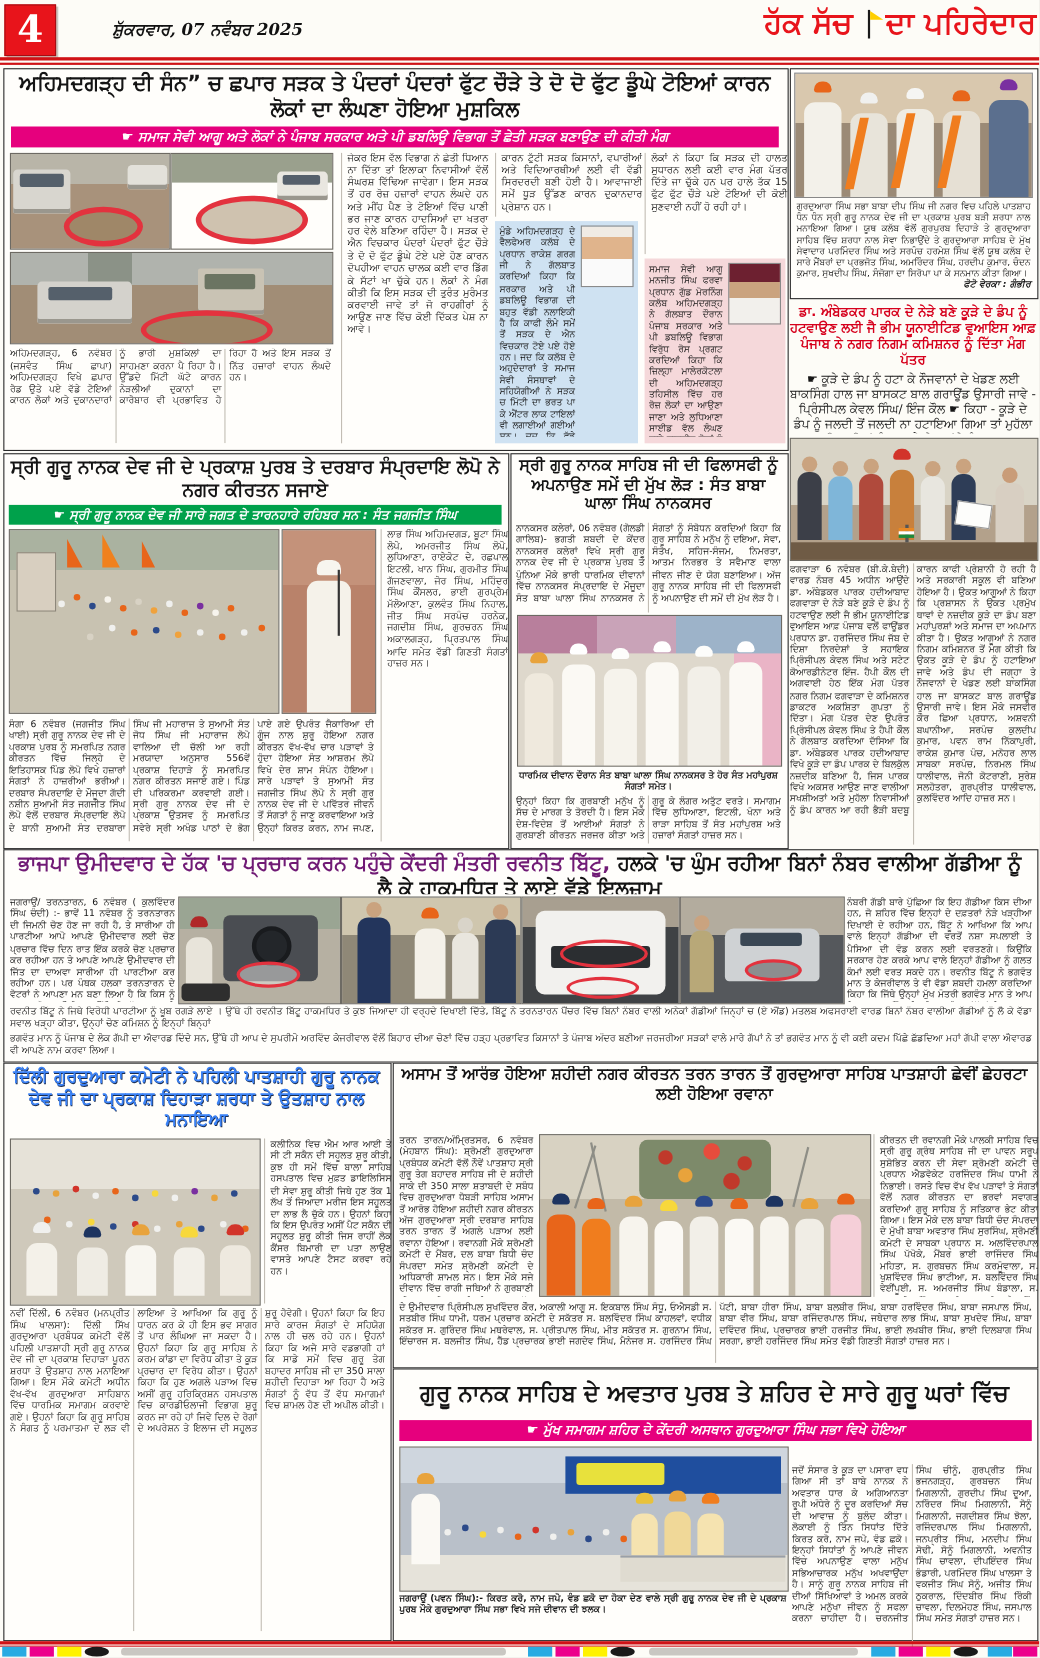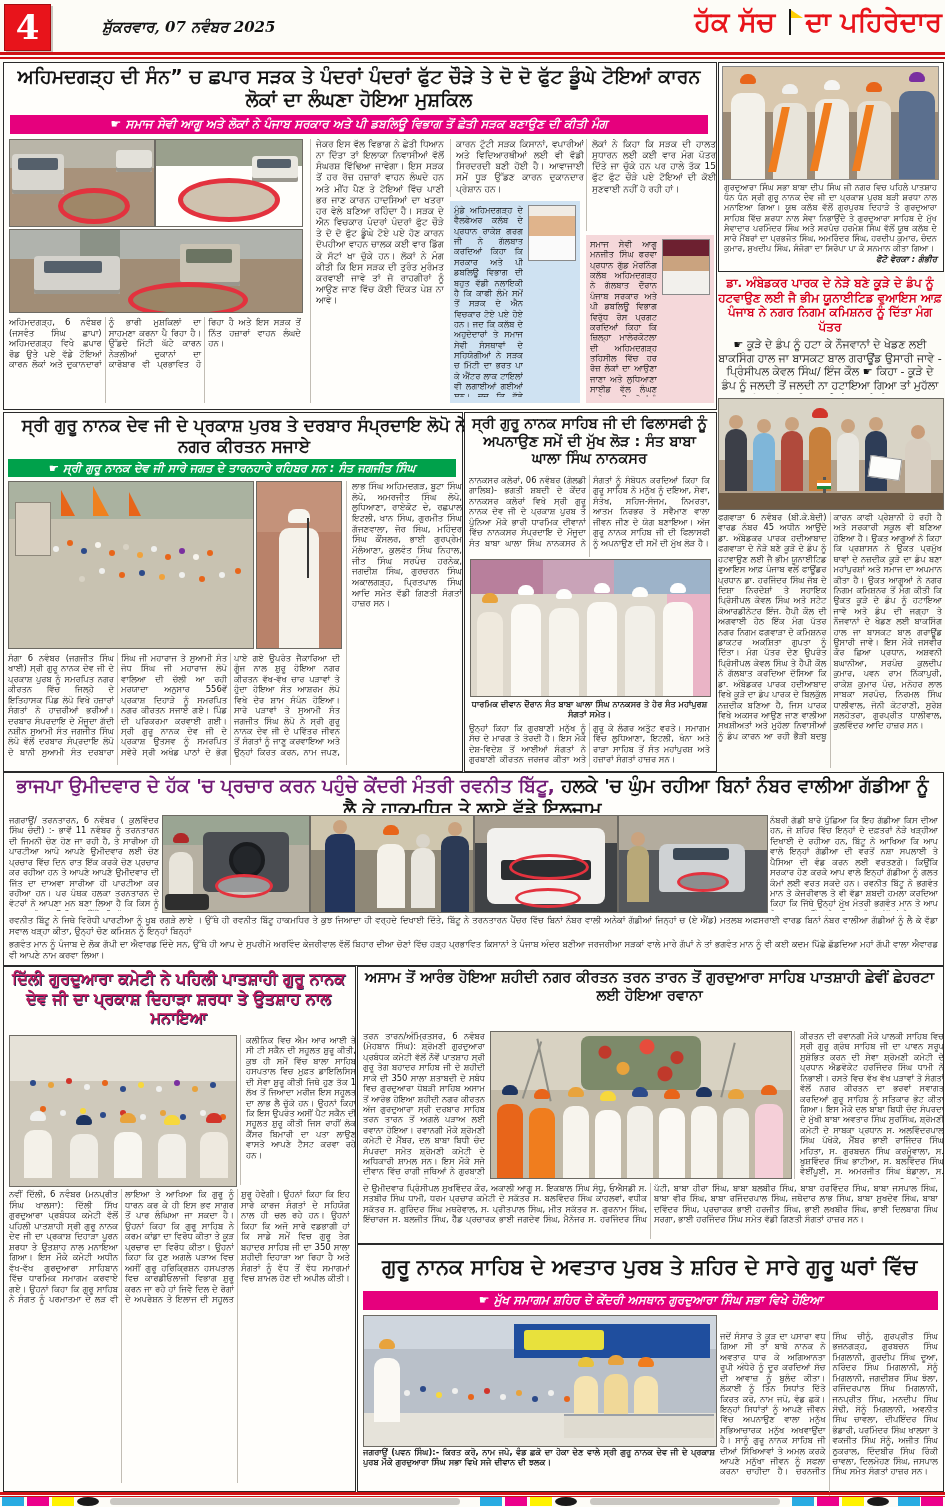--- a/index.html
+++ b/index.html
@@ -152,21 +152,21 @@
     <div style="position:absolute;left:150px;bottom:30px;width:30px;height:20px;background:#fdfdfb;border:1px solid #999;transform:rotate(8deg);"></div>
     <div style="position:absolute;left:0;bottom:0;width:224px;height:16px;background:#6f5b45;"></div>
     <div style="position:absolute;left:104px;bottom:16px;width:3px;height:16px;background:#555;"></div>
     <div style="position:absolute;left:98px;bottom:26px;width:14px;height:3px;background:#e88824;"></div>
     <div style="position:absolute;left:98px;bottom:23px;width:14px;height:3px;background:#ffffff;"></div>
     <div style="position:absolute;left:98px;bottom:20px;width:14px;height:3px;background:#1d8a3c;"></div>
   </div>
   <div class="t cols2" style="left:718px;top:512px;width:224px;height:256px;font-size:8.4px;">ਫਗਵਾੜਾ 6 ਨਵੰਬਰ (ਬੀ.ਕੇ.ਬੇਦੀ) ਵਾਰਡ ਨੰਬਰ 45 ਅਧੀਨ ਆਉਂਦੇ ਡਾ. ਅੰਬੇਡਕਰ ਪਾਰਕ ਹਦੀਆਬਾਦ ਫਗਵਾੜਾ ਦੇ ਨੇੜੇ ਬਣੇ ਕੂੜੇ ਦੇ ਡੰਪ ਨੂੰ ਹਟਵਾਉਣ ਲਈ ਜੈ ਭੀਮ ਯੂਨਾਈਟਿਡ ਵੁਆਇਸ ਆਫ਼ ਪੰਜਾਬ ਵਲੋਂ ਫਾਊਂਡਰ ਪ੍ਰਧਾਨ ਡਾ. ਹਰਜਿੰਦਰ ਸਿੰਘ ਜੱਬ ਦੇ ਦਿਸ਼ਾ ਨਿਰਦੇਸ਼ਾਂ ਤੇ ਸਹਾਇਕ ਪ੍ਰਿੰਸੀਪਲ ਕੇਵਲ ਸਿੰਘ ਅਤੇ ਸਟੇਟ ਕੋਆਰਡੀਨੇਟਰ ਇੰਜ. ਹੈਪੀ ਕੌਲ ਦੀ ਅਗਵਾਈ ਹੇਠ ਇੱਕ ਮੰਗ ਪੱਤਰ ਨਗਰ ਨਿਗਮ ਫਗਵਾੜਾ ਦੇ ਕਮਿਸ਼ਨਰ ਡਾਕਟਰ ਅਕਸ਼ਿਤਾ ਗੁਪਤਾ ਨੂੰ ਦਿੱਤਾ। ਮੰਗ ਪੱਤਰ ਦੇਣ ਉਪਰੰਤ ਪ੍ਰਿੰਸੀਪਲ ਕੇਵਲ ਸਿੰਘ ਤੇ ਹੈਪੀ ਕੌਲ ਨੇ ਗੱਲਬਾਤ ਕਰਦਿਆ ਦੱਸਿਆ ਕਿ ਡਾ. ਅੰਬੇਡਕਰ ਪਾਰਕ ਹਦੀਆਬਾਦ ਵਿਖੇ ਕੂੜੇ ਦਾ ਡੰਪ ਪਾਰਕ ਦੇ ਬਿਲਕੁੱਲ ਨਜ਼ਦੀਕ ਬਣਿਆ ਹੈ, ਜਿਸ ਪਾਰਕ ਵਿਖੇ ਅਕਸਰ ਆਉਣ ਜਾਣ ਵਾਲੀਆ ਸਖਸ਼ੀਅਤਾਂ ਅਤੇ ਮੁਹੱਲਾ ਨਿਵਾਸੀਆਂ ਨੂੰ ਡੰਪ ਕਾਰਨ ਆ ਰਹੀ ਭੈੜੀ ਬਦਬੂ ਕਾਰਨ ਕਾਫੀ ਪ੍ਰੇਸ਼ਾਨੀ ਹੋ ਰਹੀ ਹੈ ਅਤੇ ਸਰਕਾਰੀ ਸਕੂਲ ਵੀ ਬਣਿਆ ਹੋਇਆ ਹੈ। ਉਕਤ ਆਗੂਆਂ ਨੇ ਕਿਹਾ ਕਿ ਪ੍ਰਸ਼ਾਸਨ ਨੇ ਉਕਤ ਪ੍ਰਮੁੱਖ ਥਾਵਾਂ ਦੇ ਨਜ਼ਦੀਕ ਕੂੜੇ ਦਾ ਡੰਪ ਬਣਾ ਮਹਾਂਪੁਰਸ਼ਾਂ ਅਤੇ ਸਮਾਜ ਦਾ ਅਪਮਾਨ ਕੀਤਾ ਹੈ। ਉਕਤ ਆਗੂਆਂ ਨੇ ਨਗਰ ਨਿਗਮ ਕਮਿਸ਼ਨਰ ਤੋਂ ਮੰਗ ਕੀਤੀ ਕਿ ਉਕਤ ਕੂੜੇ ਦੇ ਡੰਪ ਨੂੰ ਹਟਾਇਆ ਜਾਵੇ ਅਤੇ ਡੰਪ ਦੀ ਜਗ੍ਹਾ ਤੇ ਨੌਜਵਾਨਾਂ ਦੇ ਖੇਡਣ ਲਈ ਬਾਕਸਿੰਗ ਹਾਲ ਜਾ ਬਾਸਕਟ ਬਾਲ ਗਰਾਊਂਡ ਉਸਾਰੀ ਜਾਵੇ। ਇਸ ਮੌਕੇ ਜਸਵੀਰ ਕੌਰ ਛਿਆ ਪ੍ਰਧਾਨ, ਅਸ਼ਵਨੀ ਬਘਾਨੀਆ, ਸਰਪੰਚ ਕੁਲਦੀਪ ਕੁਮਾਰ, ਪਵਨ ਰਾਮ ਨਿੱਕਾਪੁਰੀ, ਰਾਕੇਸ਼ ਕੁਮਾਰ ਪੰਚ, ਮਨੋਹਰ ਲਾਲ ਸਾਬਕਾ ਸਰਪੰਚ, ਨਿਰਮਲ ਸਿੰਘ ਧਾਲੀਵਾਲ, ਜੋਨੀ ਕੋਟਰਾਣੀ, ਸੁਰੇਸ਼ ਸਲਹੋਤਰਾ, ਗੁਰਪ੍ਰੀਤ ਧਾਲੀਵਾਲ, ਕੁਲਵਿੰਦਰ ਆਦਿ ਹਾਜ਼ਰ ਸਨ।</div>
 
   <div class="box" style="left:3px;top:412px;width:458px;height:358px;">
-    <div class="hl" style="left:4px;top:2px;width:448px;height:42px;font-size:17px;margin-left:12px;">ਸ੍ਰੀ ਗੁਰੂ ਨਾਨਕ ਦੇਵ ਜੀ ਦੇ ਪ੍ਰਕਾਸ਼ ਪੁਰਬ ਤੇ ਦਰਬਾਰ ਸੰਪ੍ਰਦਾਇ ਲੋਪੋ ਨੇ ਨਗਰ ਕੀਰਤਨ ਸਜਾਏ</div>
+    <div class="hl" style="left:4px;top:2px;width:448px;height:42px;font-size:17px;">ਸ੍ਰੀ ਗੁਰੂ ਨਾਨਕ ਦੇਵ ਜੀ ਦੇ ਪ੍ਰਕਾਸ਼ ਪੁਰਬ ਤੇ ਦਰਬਾਰ ਸੰਪ੍ਰਦਾਇ ਲੋਪੋ ਨੇ ਨਗਰ ਕੀਰਤਨ ਸਜਾਏ</div>
     <div class="bar" style="left:4px;top:46px;width:448px;height:18px;background:#00a14b;font-size:11.5px;line-height:18px;">☛ ਸ੍ਰੀ ਗੁਰੂ ਨਾਨਕ ਦੇਵ ਜੀ ਸਾਰੇ ਜਗਤ ਦੇ ਤਾਰਨਹਾਰੇ ਰਹਿਬਰ ਸਨ : ਸੰਤ ਜਗਜੀਤ ਸਿੰਘ</div>
     <div class="photo" style="left:4px;top:68px;width:244px;height:166px;background:linear-gradient(180deg,#aab2a0 0 22%,#c8c2b1 22% 100%);">
       <div class="dots" style="left:30px;top:60px;background:#e8651a;box-shadow:14px 4px #f0f0ee,28px -2px #e8651a,42px 6px #2c4a8a,56px 0 #f7f4ed,70px 8px #e8651a,84px 2px #d8d2c4,98px 10px #f0a23c,112px 4px #f0f0ee,126px 12px #e8651a,140px 6px #7a2fa0,154px 12px #f7f4ed,168px 8px #e8651a,60px 26px #f0f0ee,80px 30px #e8651a,100px 28px #2c4a8a,120px 32px #f0a23c,140px 30px #f0f0ee,160px 34px #e8651a,40px 34px #d8d2c4,180px 30px #f0f0ee,196px 26px #e8651a;"></div>
       <div style="position:absolute;left:52px;top:8px;width:0;height:0;border-bottom:26px solid #e8651a;border-right:14px solid transparent;"></div>
       <div style="position:absolute;left:84px;top:4px;width:0;height:0;border-bottom:30px solid #f0811e;border-right:16px solid transparent;"></div>
       <div style="position:absolute;left:120px;top:10px;width:0;height:0;border-bottom:24px solid #e8651a;border-right:12px solid transparent;"></div>
       <div style="position:absolute;left:6px;top:20px;width:34px;height:52px;background:#d8cfc0;border:1px solid #8d877a;"></div>
     </div>
     <div class="photo" style="left:252px;top:68px;width:84px;height:166px;background:linear-gradient(180deg,#c4927a 0 30%,#b9826a 30% 100%);">
       <div class="fig" style="left:22px;bottom:0;width:40px;height:120px;background:#f5f2ea;">
@@ -247,21 +247,21 @@
       <div class="fig" style="left:8px;bottom:10px;width:22px;height:56px;background:#b8a878;">
           <div class="head"></div>
         </div>
     </div>
     <div class="t" style="left:766px;top:42px;width:168px;height:96px;font-size:8.4px;">ਨੰਬਰੀ ਗੱਡੀ ਬਾਰੇ ਪੁੱਛਿਆ ਕਿ ਇਹ ਗੱਡੀਆ ਕਿਸ ਦੀਆ ਹਨ, ਜੋ ਸ਼ਹਿਰ ਵਿੱਚ ਇਨ੍ਹਾਂ ਦੇ ਦਫ਼ਤਰਾਂ ਨੇੜੇ ਖੜ੍ਹੀਆ ਦਿਖਾਈ ਦੇ ਰਹੀਆ ਹਨ, ਬਿੱਟੂ ਨੇ ਆਖਿਆ ਕਿ ਆਪ ਵਾਲੇ ਇਨ੍ਹਾਂ ਗੱਡੀਆ ਦੀ ਵਰਤੋਂ ਨਸ਼ਾ ਸਪਲਾਈ ਤੇ ਪੈਸਿਆ ਦੀ ਵੰਡ ਕਰਨ ਲਈ ਵਰਤਣਗੇ। ਕਿਉਂਕਿ ਸਰਕਾਰ ਹੋਣ ਕਰਕੇ ਆਪ ਵਾਲੇ ਇਨ੍ਹਾਂ ਗੱਡੀਆ ਨੂੰ ਗਲਤ ਕੰਮਾਂ ਲਈ ਵਰਤ ਸਕਦੇ ਹਨ। ਰਵਨੀਤ ਬਿੱਟੂ ਨੇ ਭਗਵੰਤ ਮਾਨ ਤੇ ਕੇਜਰੀਵਾਲ ਤੇ ਵੀ ਵੱਡਾ ਸ਼ਬਦੀ ਹਮਲਾ ਕਰਦਿਆ ਕਿਹਾ ਕਿ ਜਿੱਥੇ ਉਨ੍ਹਾਂ ਮੁੱਖ ਮੰਤਰੀ ਭਗਵੰਤ ਮਾਨ ਤੇ ਆਪ ਦੇ ਆਗੂ ਅਰਵਿੰਦ ਕੇਜਰੀਵਾਲ ਨੂੰ ਮਹਾਂਗੱਪਾਂ ਦੇ ਬਾਦਸ਼ਾਹ ਗਰਦਾਨਦਿਆ ਕਿਹਾ ਕਿ ਜਿਥੇ</div>
     <div class="t" style="left:5px;top:166px;width:929px;height:22px;font-size:8.6px;">ਭਗਵੰਤ ਮਾਨ ਨੂੰ ਪੰਜਾਬ ਦੇ ਲੋਕ ਗੱਪੀ ਦਾ ਐਵਾਰਡ ਦਿੰਦੇ ਸਨ, ਉੱਥੇ ਹੀ ਆਪ ਦੇ ਸੁਪਰੀਮੋ ਅਰਵਿੰਦ ਕੇਜਰੀਵਾਲ ਵੱਲੋਂ ਬਿਹਾਰ ਦੀਆ ਚੋਣਾਂ ਵਿੱਚ ਹੜ੍ਹ ਪ੍ਰਭਾਵਿਤ ਕਿਸਾਨਾਂ ਤੇ ਪੰਜਾਬ ਅੰਦਰ ਬਣੀਆ ਜਰਜਰੀਆ ਸੜਕਾਂ ਵਾਲੇ ਮਾਰੇ ਗੱਪਾਂ ਨੇ ਤਾਂ ਭਗਵੰਤ ਮਾਨ ਨੂੰ ਵੀ ਕਈ ਕਦਮ ਪਿੱਛੇ ਛੱਡਦਿਆ ਮਹਾਂ ਗੱਪੀ ਵਾਲਾ ਐਵਾਰਡ ਵੀ ਆਪਣੇ ਨਾਮ ਕਰਵਾ ਲਿਆ।</div>
     <div class="t" style="left:5px;top:142px;width:929px;height:22px;font-size:8.6px;">ਰਵਨੀਤ ਬਿੱਟੂ ਨੇ ਜਿਥੇ ਵਿਰੋਧੀ ਪਾਰਟੀਆ ਨੂੰ ਖੂਬ ਰਗੜੇ ਲਾਏ । ਉੱਥੇ ਹੀ ਰਵਨੀਤ ਬਿੱਟੂ ਹਾਕਮਧਿਰ ਤੇ ਕੁਝ ਜਿਆਦਾ ਹੀ ਵਰ੍ਹਦੇ ਦਿਖਾਈ ਦਿੱਤੇ, ਬਿੱਟੂ ਨੇ ਤਰਨਤਾਰਨ ਪੈਂਚਰ ਵਿੱਚ ਬਿਨਾਂ ਨੰਬਰ ਵਾਲੀ ਅਨੇਕਾਂ ਗੱਡੀਆਂ ਜਿਨ੍ਹਾਂ ਚ (ਏ ਐਂਡ) ਮਤਲਬ ਅਫਸਰਾਈ ਵਾਰਡ ਬਿਨਾਂ ਨੰਬਰ ਵਾਲੀਆ ਗੱਡੀਆਂ ਨੂੰ ਲੈ ਕੇ ਵੱਡਾ ਸਵਾਲ ਖੜ੍ਹਾ ਕੀਤਾ, ਉਨ੍ਹਾਂ ਚੋਣ ਕਮਿਸ਼ਨ ਨੂੰ ਇਨ੍ਹਾਂ ਬਿਨ੍ਹਾਂ</div>
   </div>
 
   <div class="box" style="left:3px;top:966px;width:351px;height:524px;">
-    <div class="hl" style="left:4px;top:2px;width:341px;height:62px;font-size:16px;color:#be185d;text-shadow:0.6px 0.6px 0 #1a2c4e;text-align:center;">ਦਿੱਲੀ ਗੁਰਦੁਆਰਾ ਕਮੇਟੀ ਨੇ ਪਹਿਲੀ ਪਾਤਸ਼ਾਹੀ ਗੁਰੂ ਨਾਨਕ ਦੇਵ ਜੀ ਦਾ ਪ੍ਰਕਾਸ਼ ਦਿਹਾੜਾ ਸ਼ਰਧਾ ਤੇ ਉਤਸ਼ਾਹ ਨਾਲ ਮਨਾਇਆ</div>
+    <div class="hl" style="left:4px;top:2px;width:341px;height:62px;font-size:16px;color:#3b82f6;text-shadow:0.6px 0.6px 0 #1a2c4e;text-align:center;">ਦਿੱਲੀ ਗੁਰਦੁਆਰਾ ਕਮੇਟੀ ਨੇ ਪਹਿਲੀ ਪਾਤਸ਼ਾਹੀ ਗੁਰੂ ਨਾਨਕ ਦੇਵ ਜੀ ਦਾ ਪ੍ਰਕਾਸ਼ ਦਿਹਾੜਾ ਸ਼ਰਧਾ ਤੇ ਉਤਸ਼ਾਹ ਨਾਲ ਮਨਾਇਆ</div>
     <div class="photo" style="left:5px;top:68px;width:226px;height:150px;background:linear-gradient(180deg,#e6e2d8 0 30%,#cfc9bb 30% 100%);">
       <div class="dots" style="left:20px;top:44px;background:#2c4a8a;box-shadow:18px 2px #e8a33c,36px -2px #d2342a,54px 4px #f0f0ee,72px 0 #e8651a,90px 6px #2c4a8a,108px 2px #f7d83c,126px 6px #f0f0ee,144px 0 #7a2fa0,162px 6px #e8a33c,180px 2px #2c4a8a,10px 26px #e8651a,30px 30px #f0f0ee,50px 28px #f7d83c,70px 32px #2c4a8a,90px 30px #d2342a,110px 34px #f0f0ee,130px 30px #e8a33c,150px 34px #2c4a8a,170px 30px #f0f0ee,190px 34px #e8651a;"></div>
       <div class="fig" style="left:14px;bottom:8px;width:28px;height:48px;background:#f4f1e9;">
           <div class="turb" style="background:#f0f0ee;"></div>
         </div>
       <div class="fig" style="left:60px;bottom:8px;width:28px;height:44px;background:#efece4;">
           <div class="turb" style="background:#1d3460;"></div>
         </div>
       <div class="fig" style="left:104px;bottom:8px;width:28px;height:46px;background:#f8f6f0;">
           <div class="turb" style="background:#e8a33c;"></div>

